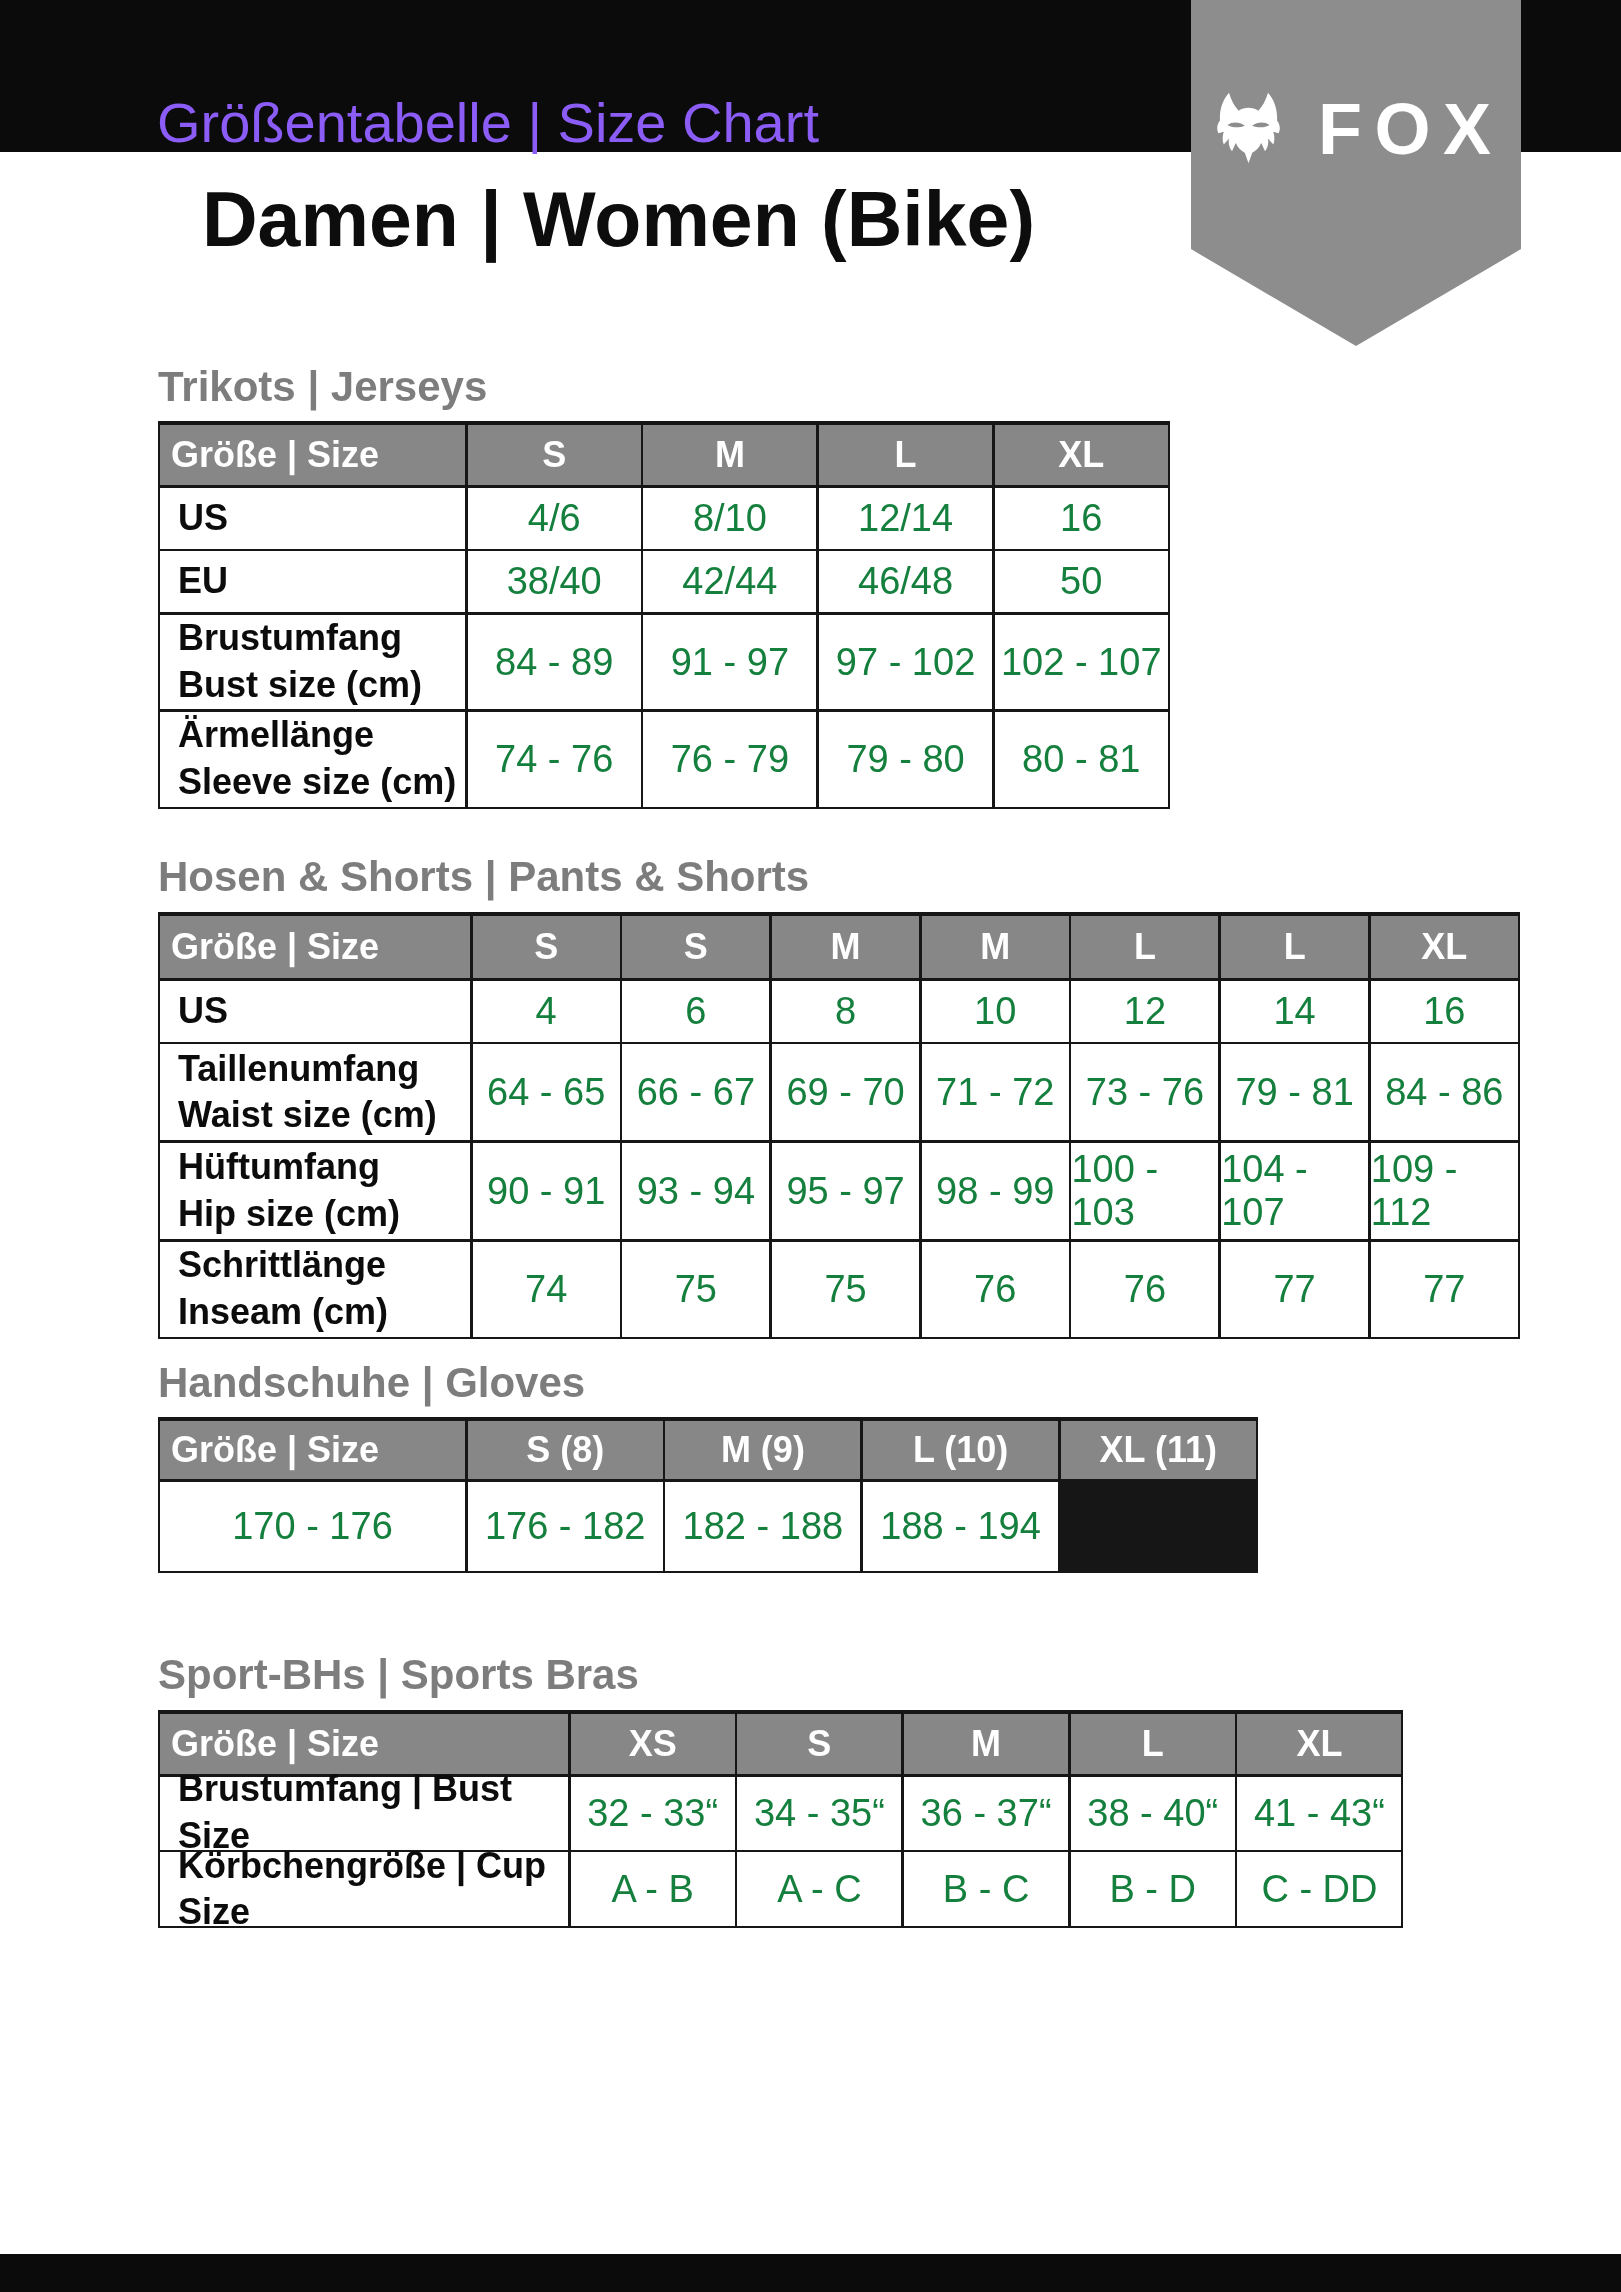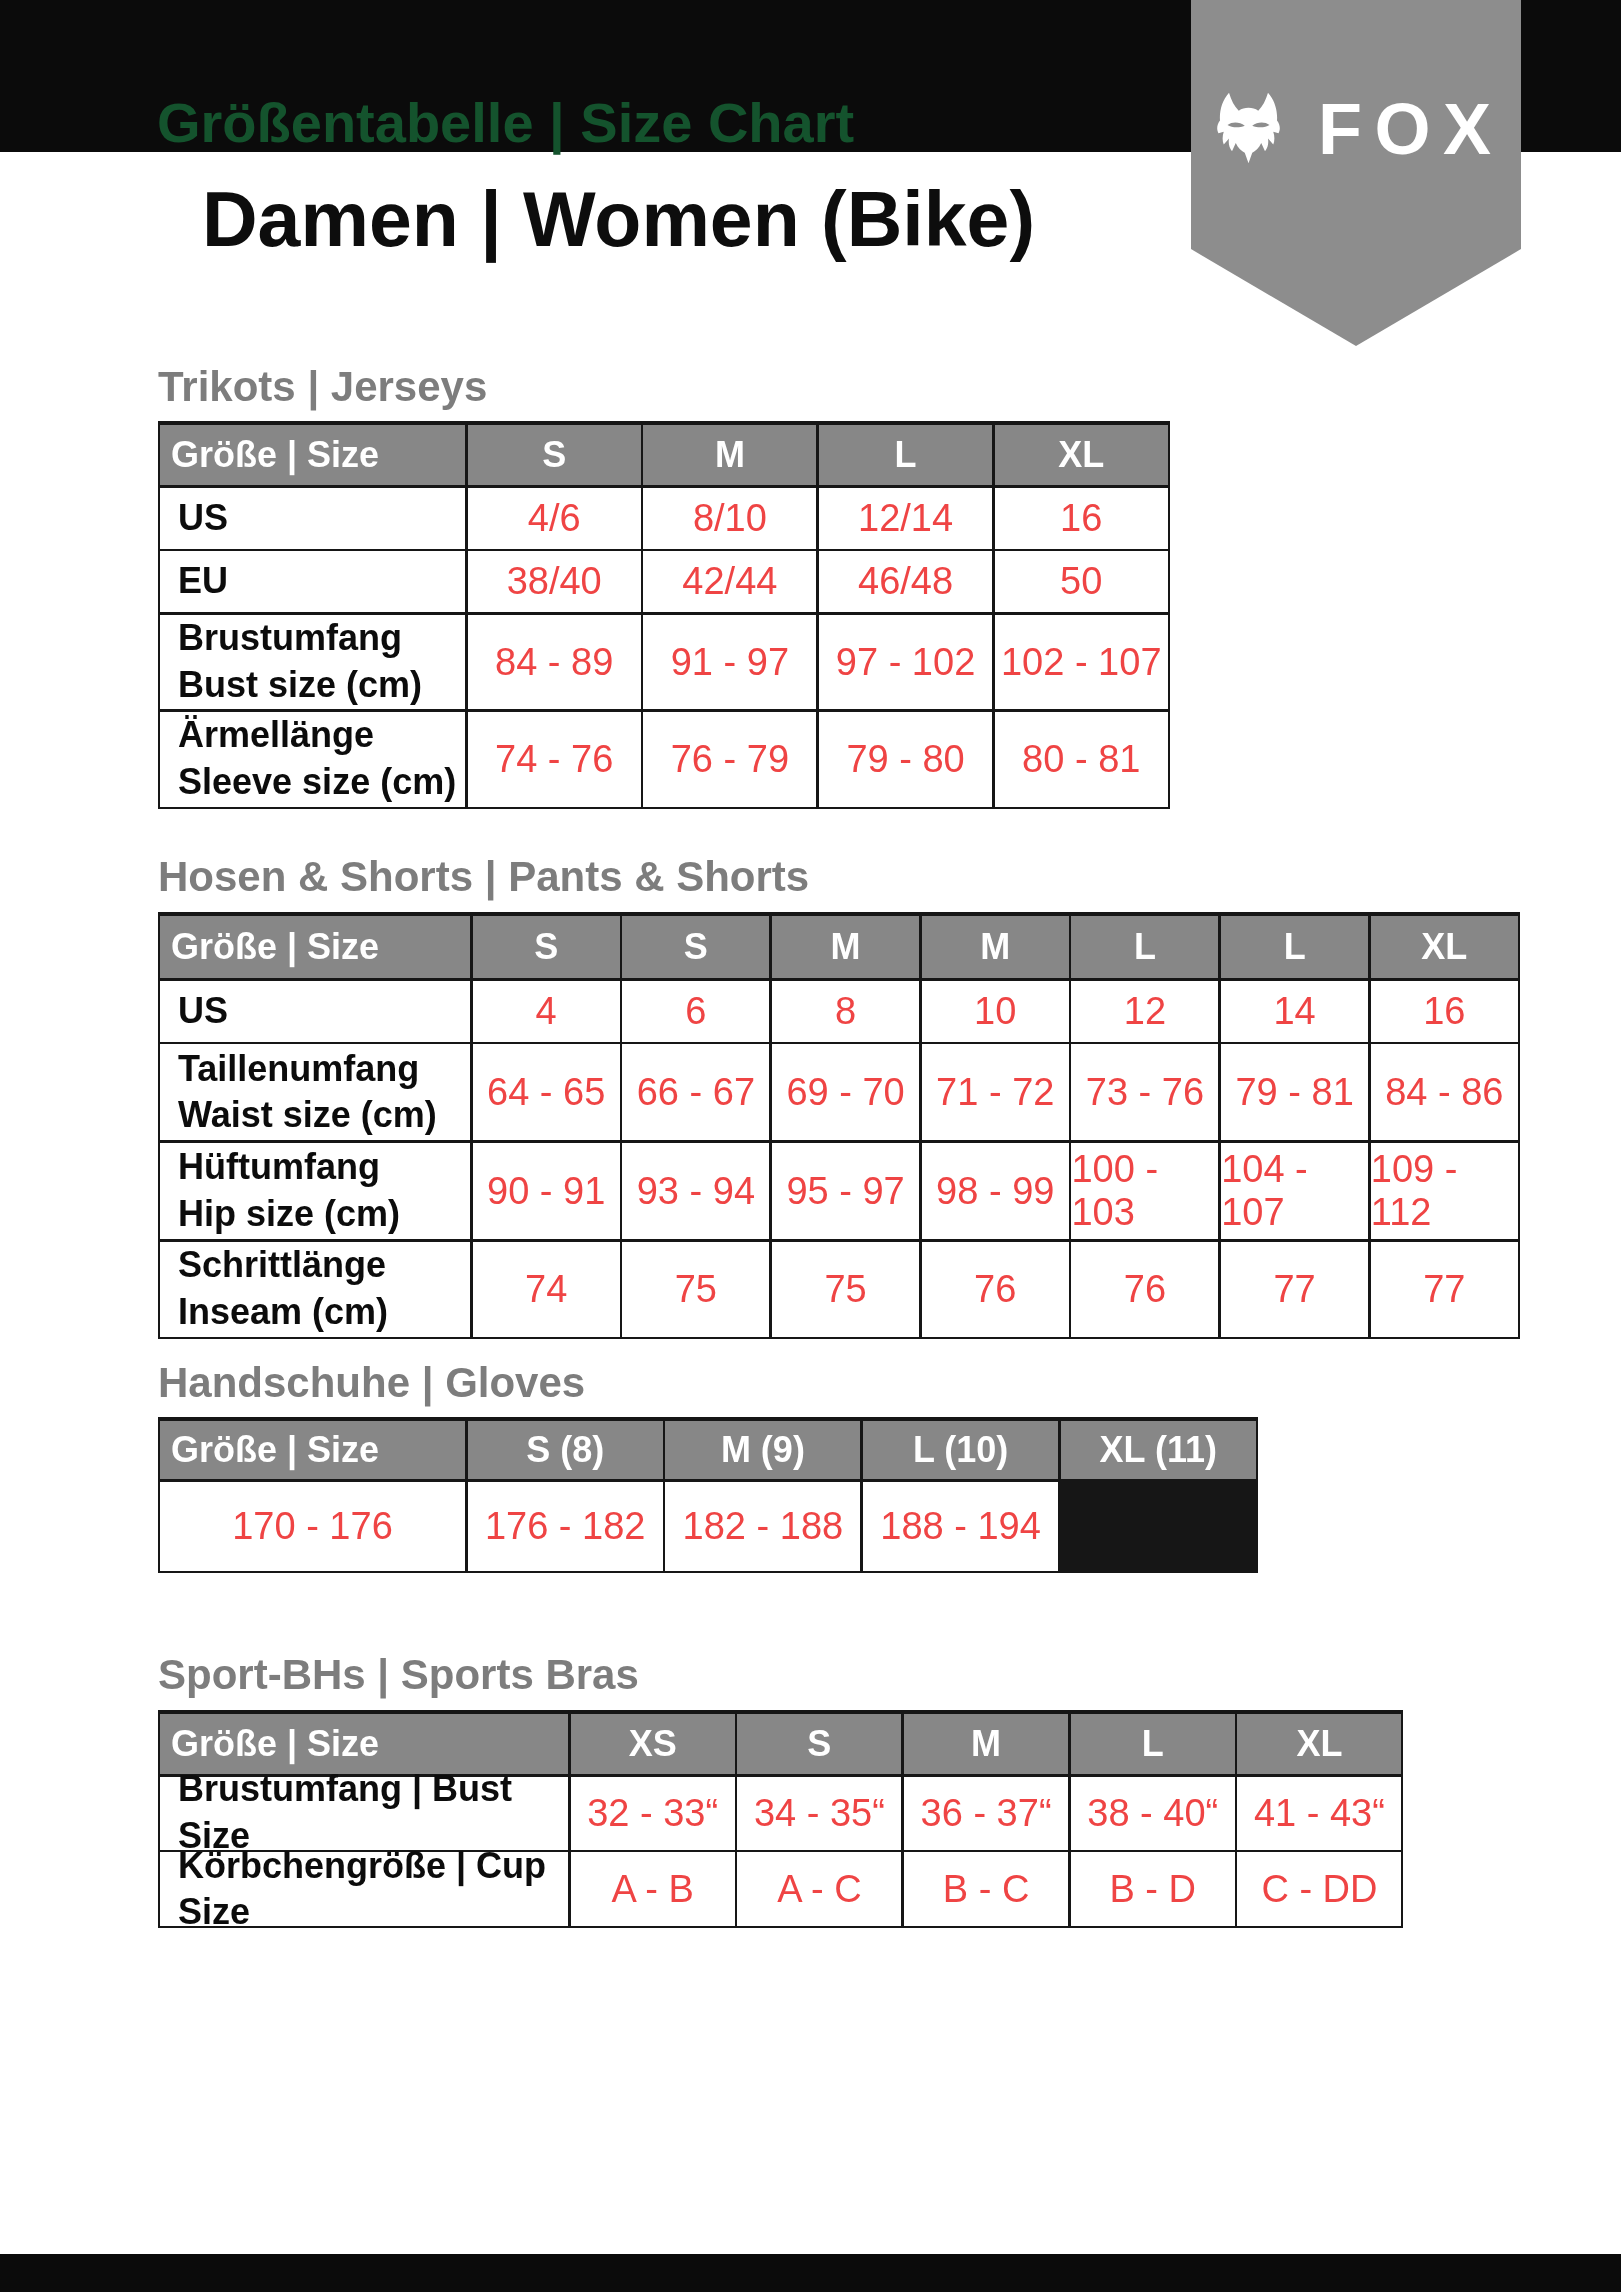--- a/index.html
+++ b/index.html
@@ -1,22 +1,22 @@
 <!DOCTYPE html>
 <html style="font-size:14.3px"><head>
 <meta charset="utf-8">
 <style>
   html,body{margin:0;padding:0;background:#ffffff;}
   .page{position:relative;width:1621px;height:2293px;background:#ffffff;overflow:hidden;
         font-family:"Liberation Sans", sans-serif;}
 
   
   .topbar{position:absolute;left:0;top:0;width:1621px;height:152px;background:#0b0b0b;}
-  .main-title{position:absolute;left:157px;top:95px;font-size:56px;font-weight:bold;
-              color:#14532d;line-height:1;letter-spacing:0;white-space:nowrap;}
+  .main-title{position:absolute;left:157px;top:95px;font-size:56px;font-weight:normal;
+              color:#8b5cf6;line-height:1;letter-spacing:0;white-space:nowrap;}
   .sub-title{position:absolute;left:202px;top:181px;font-size:77px;font-weight:bold;
              color:#0d0d0d;line-height:1;white-space:nowrap;}
 
   
   .banner{position:absolute;left:1191px;top:0;width:330px;height:346px;background:#8d8d8d;
           clip-path:polygon(0 0,100% 0,100% 72%,50% 100%,0 72%);z-index:5;}
   .fox-head{position:absolute;left:19.7px;top:84px;width:75px;height:88px;}
   .brand-word{position:absolute;left:127px;top:93px;font-size:72px;font-weight:bold;
               color:#ffffff;letter-spacing:12.5px;line-height:1;}
 
@@ -25,21 +25,21 @@
                  line-height:1.1;white-space:nowrap;}
 
   .tbl{position:absolute;display:grid;gap:2.7px;background:#161616;
        border:2.7px solid #161616;border-top-width:4.5px;}
   .cell{display:flex;align-items:center;justify-content:center;}
   .hd{background:#878787;color:#ffffff;font-weight:bold;font-size:36px;}
   .hd.first{justify-content:flex-start;padding-left:11px;}
   .lbl{background:#ffffff;color:#0c0c0c;font-weight:bold;font-size:36px;
        flex-direction:column;align-items:flex-start;justify-content:center;
        padding-left:18px;line-height:1.3;}
-  .val{background:#ffffff;color:#ef4444;font-size:38px;font-weight:normal;}
+  .val{background:#ffffff;color:#15803d;font-size:38px;font-weight:normal;}
 
   
   .footbar{position:absolute;left:0;top:2254px;width:1621px;height:39px;background:#0b0b0b;}
 </style>
 </head>
 <body>
 
 <div class="page">
 
   <div class="topbar"></div>

